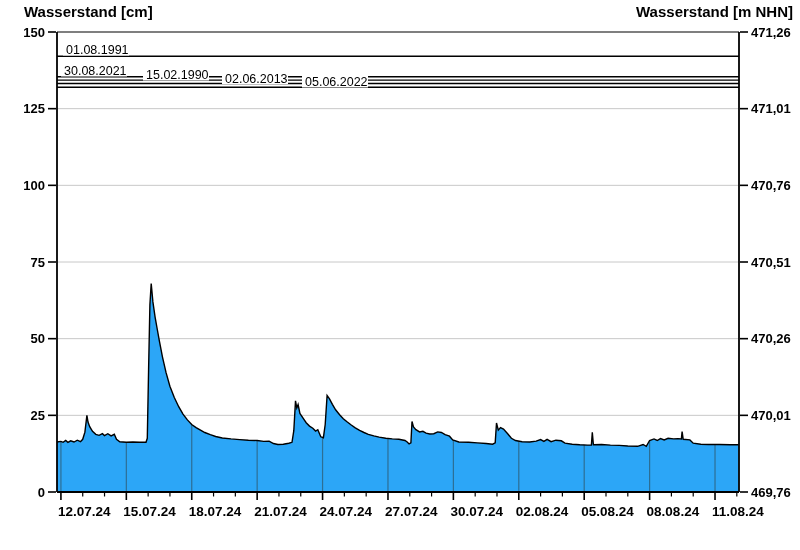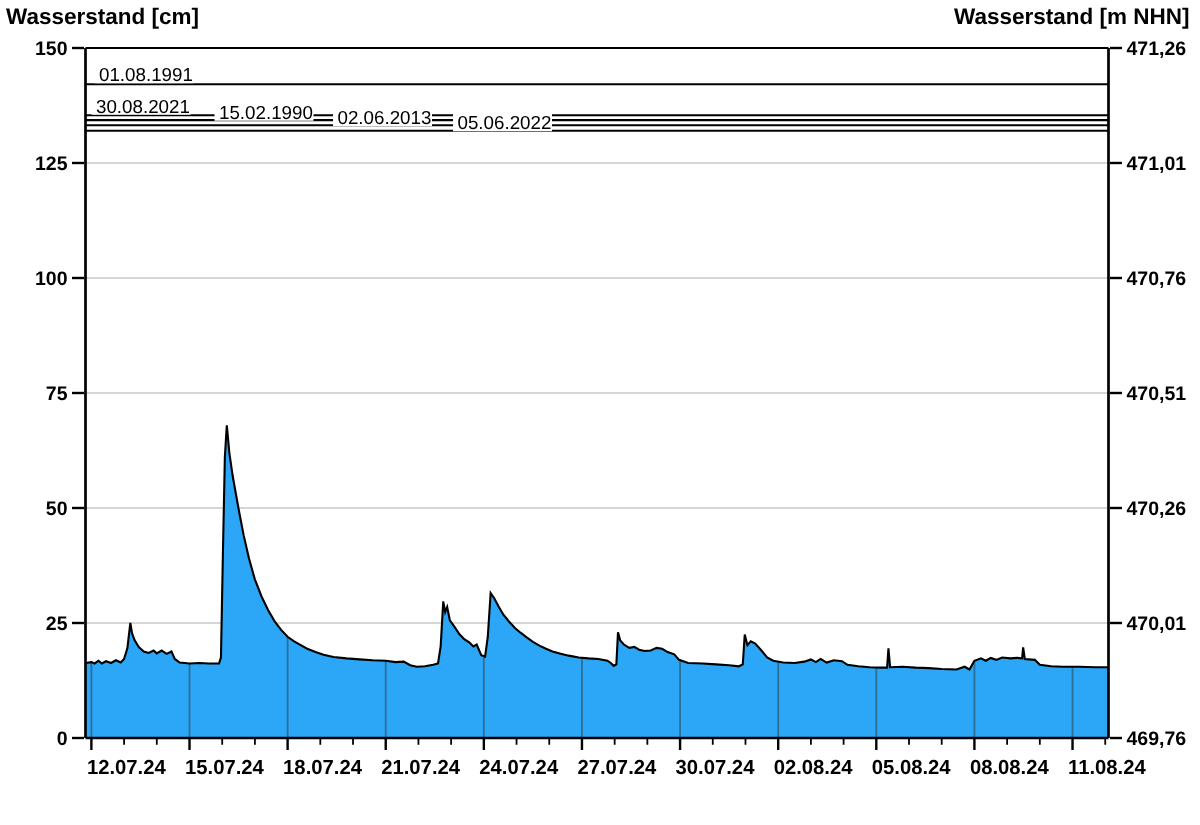--- a/index.html
+++ b/index.html
@@ -1,19 +1,19 @@
 <!DOCTYPE html>
 <html><head>
 <meta charset="utf-8">
 <style>
   html,body{margin:0;padding:0;}
   body{width:800px;height:550px;background:#ffffff;position:relative;overflow:hidden;
        font-family:"Liberation Sans",sans-serif;color:#000;}
   .chart-title{position:absolute;top:3px;font-size:15px;font-weight:bold;white-space:nowrap;}
-  #title-left{left:4px;}
+  #title-left{left:24px;}
   #title-right{right:7px;text-align:left;}
   svg{position:absolute;left:0;top:0;}
   svg text{fill:#000;}
 </style>
 </head>
 <body>
 
 <div class="chart-title" id="title-left">Wasserstand [cm]</div>
 <div class="chart-title" id="title-right">Wasserstand [m NHN]</div>
 

